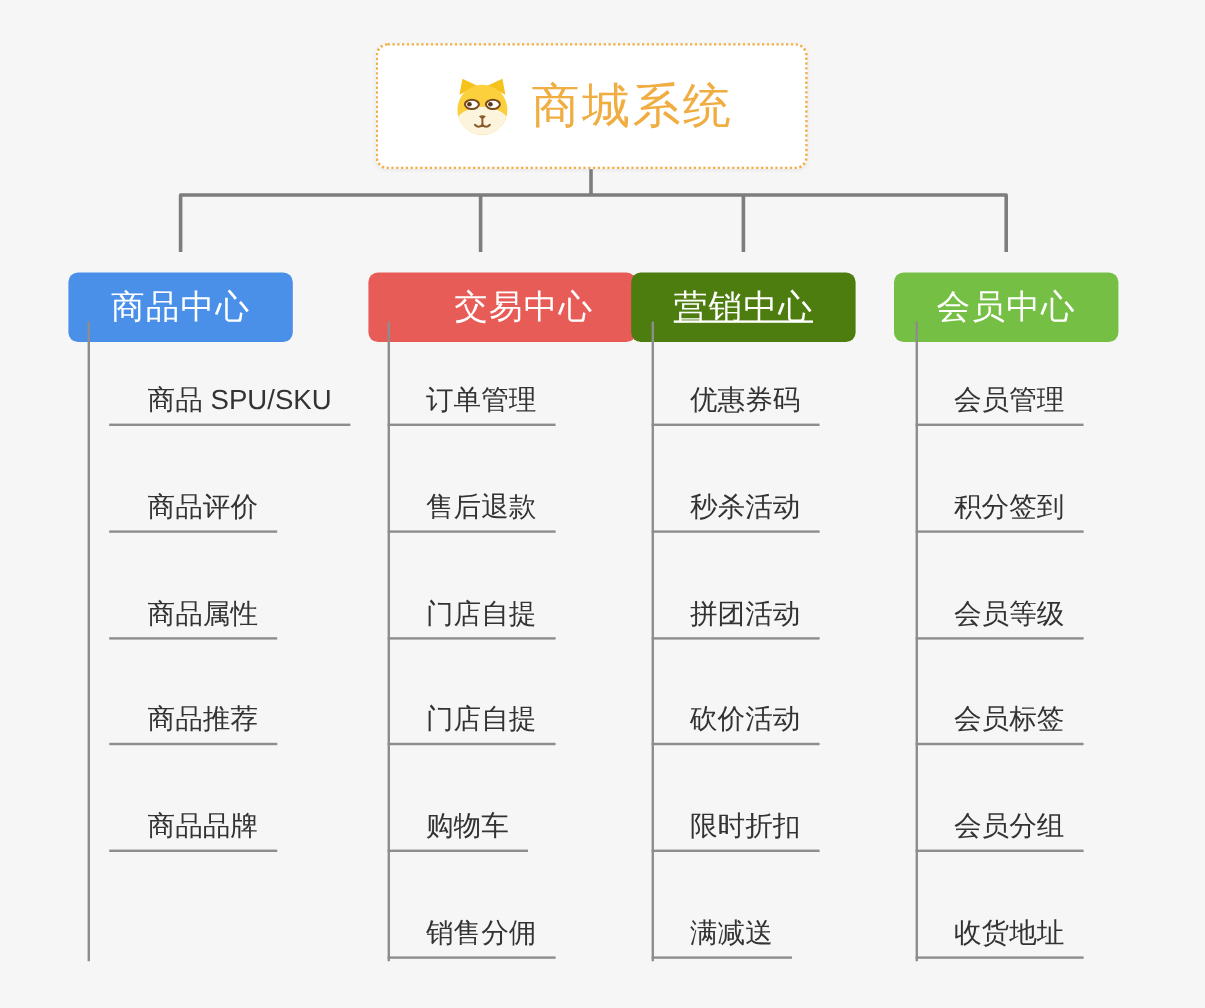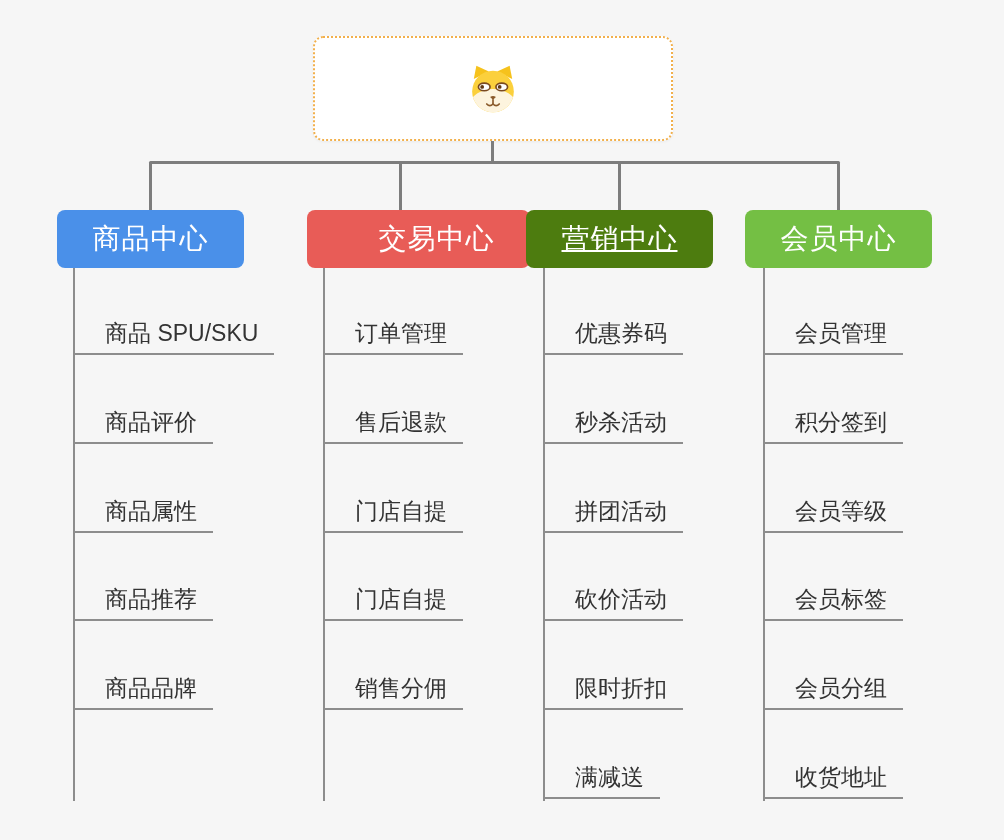--- a/index.html
+++ b/index.html
@@ -12,32 +12,32 @@
   .root-title{font-size:40px;color:#f0ad42;letter-spacing:2px;white-space:nowrap;}
 
   
   .line{position:absolute;background:#7d7d7d;}
   .v-stub{left:491px;top:141px;width:3px;height:22px;}
   .h-line{left:149px;top:161px;width:691px;height:3px;border-radius:2px;}
   .drop{top:163px;width:3px;height:47px;}
   .drop.p0{left:149px}.drop.p1{left:399px}.drop.p2{left:618px}.drop.p3{left:837px}
 
   
-  .branch-box{position:absolute;top:210px;width:187px;height:58px;border-radius:8px;color:#ffffff;
+  .branch-box{position:absolute;top:227px;width:187px;height:58px;border-radius:8px;color:#ffffff;
     font-size:28px;letter-spacing:1px;display:flex;align-items:center;justify-content:center;white-space:nowrap;}
   .branch-box.p0{left:57px}.branch-box.p1{left:307px}.branch-box.p2{left:526px}.branch-box.p3{left:745px}
 
   
   .trunk{position:absolute;top:268px;width:2px;height:533px;background:#8d8d8d;}
   .trunk.p0{left:73px}.trunk.p1{left:323px}.trunk.p2{left:543px}.trunk.p3{left:763px}
 
   
   .leaves{position:absolute;top:268px;display:flex;flex-direction:column;align-items:flex-start;
     gap:52.8px;padding-top:51px;}
-  .leaves.p0{left:73px}.leaves.p1{left:323px}.leaves.p2{left:543px}.leaves.p3{left:763px}
+  .leaves.p0{left:91px}.leaves.p1{left:323px}.leaves.p2{left:543px}.leaves.p3{left:763px}
   .leaf{font-size:23px;color:#333333;line-height:28px;padding:0 16px 6px 32px;
     border-bottom:2px solid #8d8d8d;white-space:nowrap;}
 </style>
 </head>
 <body>
 
 <div class="canvas">
 
   <div class="root-node">
     <svg width="54" height="50" viewBox="0 0 64 60">
@@ -51,20 +51,21 @@
       <circle cx="32" cy="33" r="25" fill="#fbd03c"></circle>
       <ellipse cx="32" cy="48" rx="27" ry="18" fill="#fdf4de" clip-path="url(#headclip)"></ellipse>
       <ellipse cx="21.5" cy="27.5" rx="7" ry="4.6" fill="#ffffff" stroke="#7a4a1f" stroke-width="2"></ellipse>
       <ellipse cx="42.5" cy="27.5" rx="7" ry="4.6" fill="#ffffff" stroke="#7a4a1f" stroke-width="2"></ellipse>
       <circle cx="19" cy="27.5" r="2.3" fill="#5f3813"></circle>
       <circle cx="40" cy="27.5" r="2.3" fill="#5f3813"></circle>
       <path d="M28.5 39.5 Q32 37.5 35.5 39.5 L32 43 Z" fill="#8a5a2a"></path>
       <path d="M32 43 L32 47.5" stroke="#8a5a2a" stroke-width="2" stroke-linecap="round" fill="none"></path>
       <path d="M24.5 48 Q28.2 52 32 48 Q35.8 52 39.5 48" stroke="#8a5a2a" stroke-width="2" fill="none" stroke-linecap="round"></path>
     </svg>
+    <span class="root-title">商城系统</span>
   </div>
 
   <div class="line v-stub"></div>
   <div class="line h-line"></div>
   <div class="line drop p0"></div>
   <div class="line drop p1"></div>
   <div class="line drop p2"></div>
   <div class="line drop p3"></div>
 
   <div class="branch-box p0" style="background-color: rgb(74, 144, 233);">商品中心</div>
@@ -77,20 +78,21 @@
       <div class="leaf">商品品牌</div>
     </div>
 
   <div class="branch-box p1" style="background-color: rgb(232, 92, 87); padding-left: 36px;">交易中心</div>
   <div class="trunk p1"></div>
   <div class="leaves p1">
       <div class="leaf">订单管理</div>
       <div class="leaf">售后退款</div>
       <div class="leaf">门店自提</div>
       <div class="leaf">门店自提</div>
+      <div class="leaf">购物车</div>
       <div class="leaf">销售分佣</div>
     </div>
 
   <div class="branch-box p2" style="background-color: #4d7c0f; text-decoration: underline;">营销中心</div>
   <div class="trunk p2"></div>
   <div class="leaves p2">
       <div class="leaf">优惠券码</div>
       <div class="leaf">秒杀活动</div>
       <div class="leaf">拼团活动</div>
       <div class="leaf">砍价活动</div>

